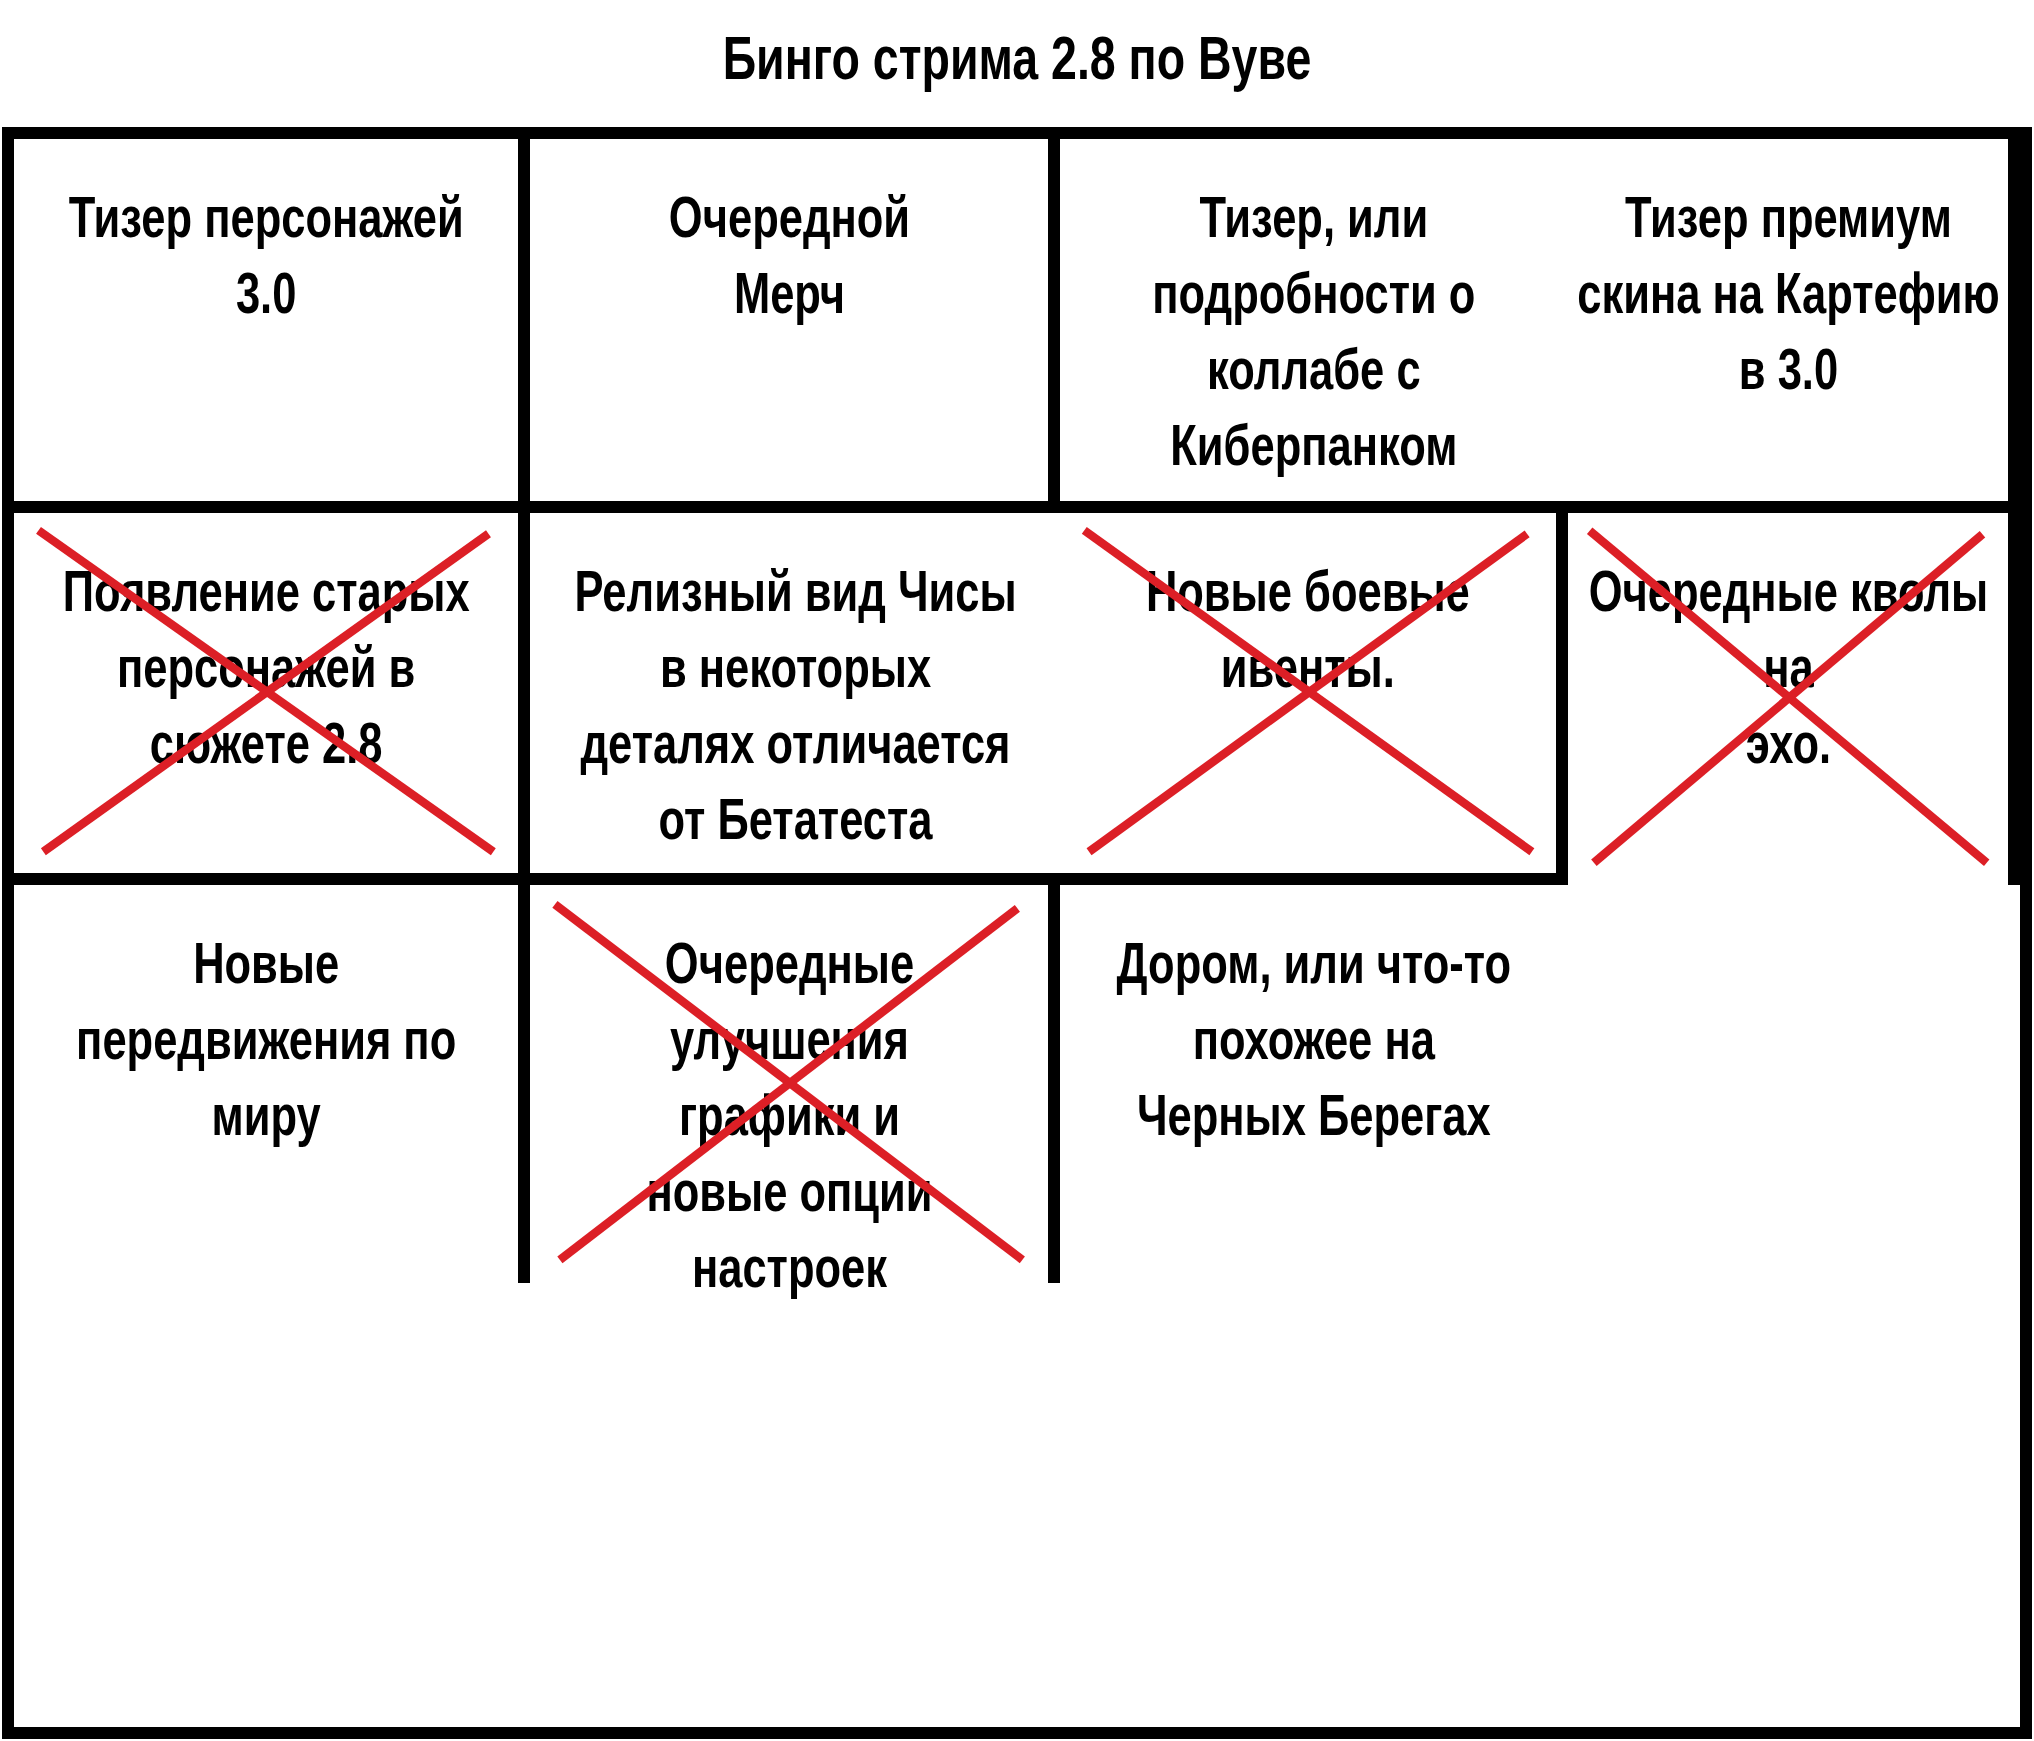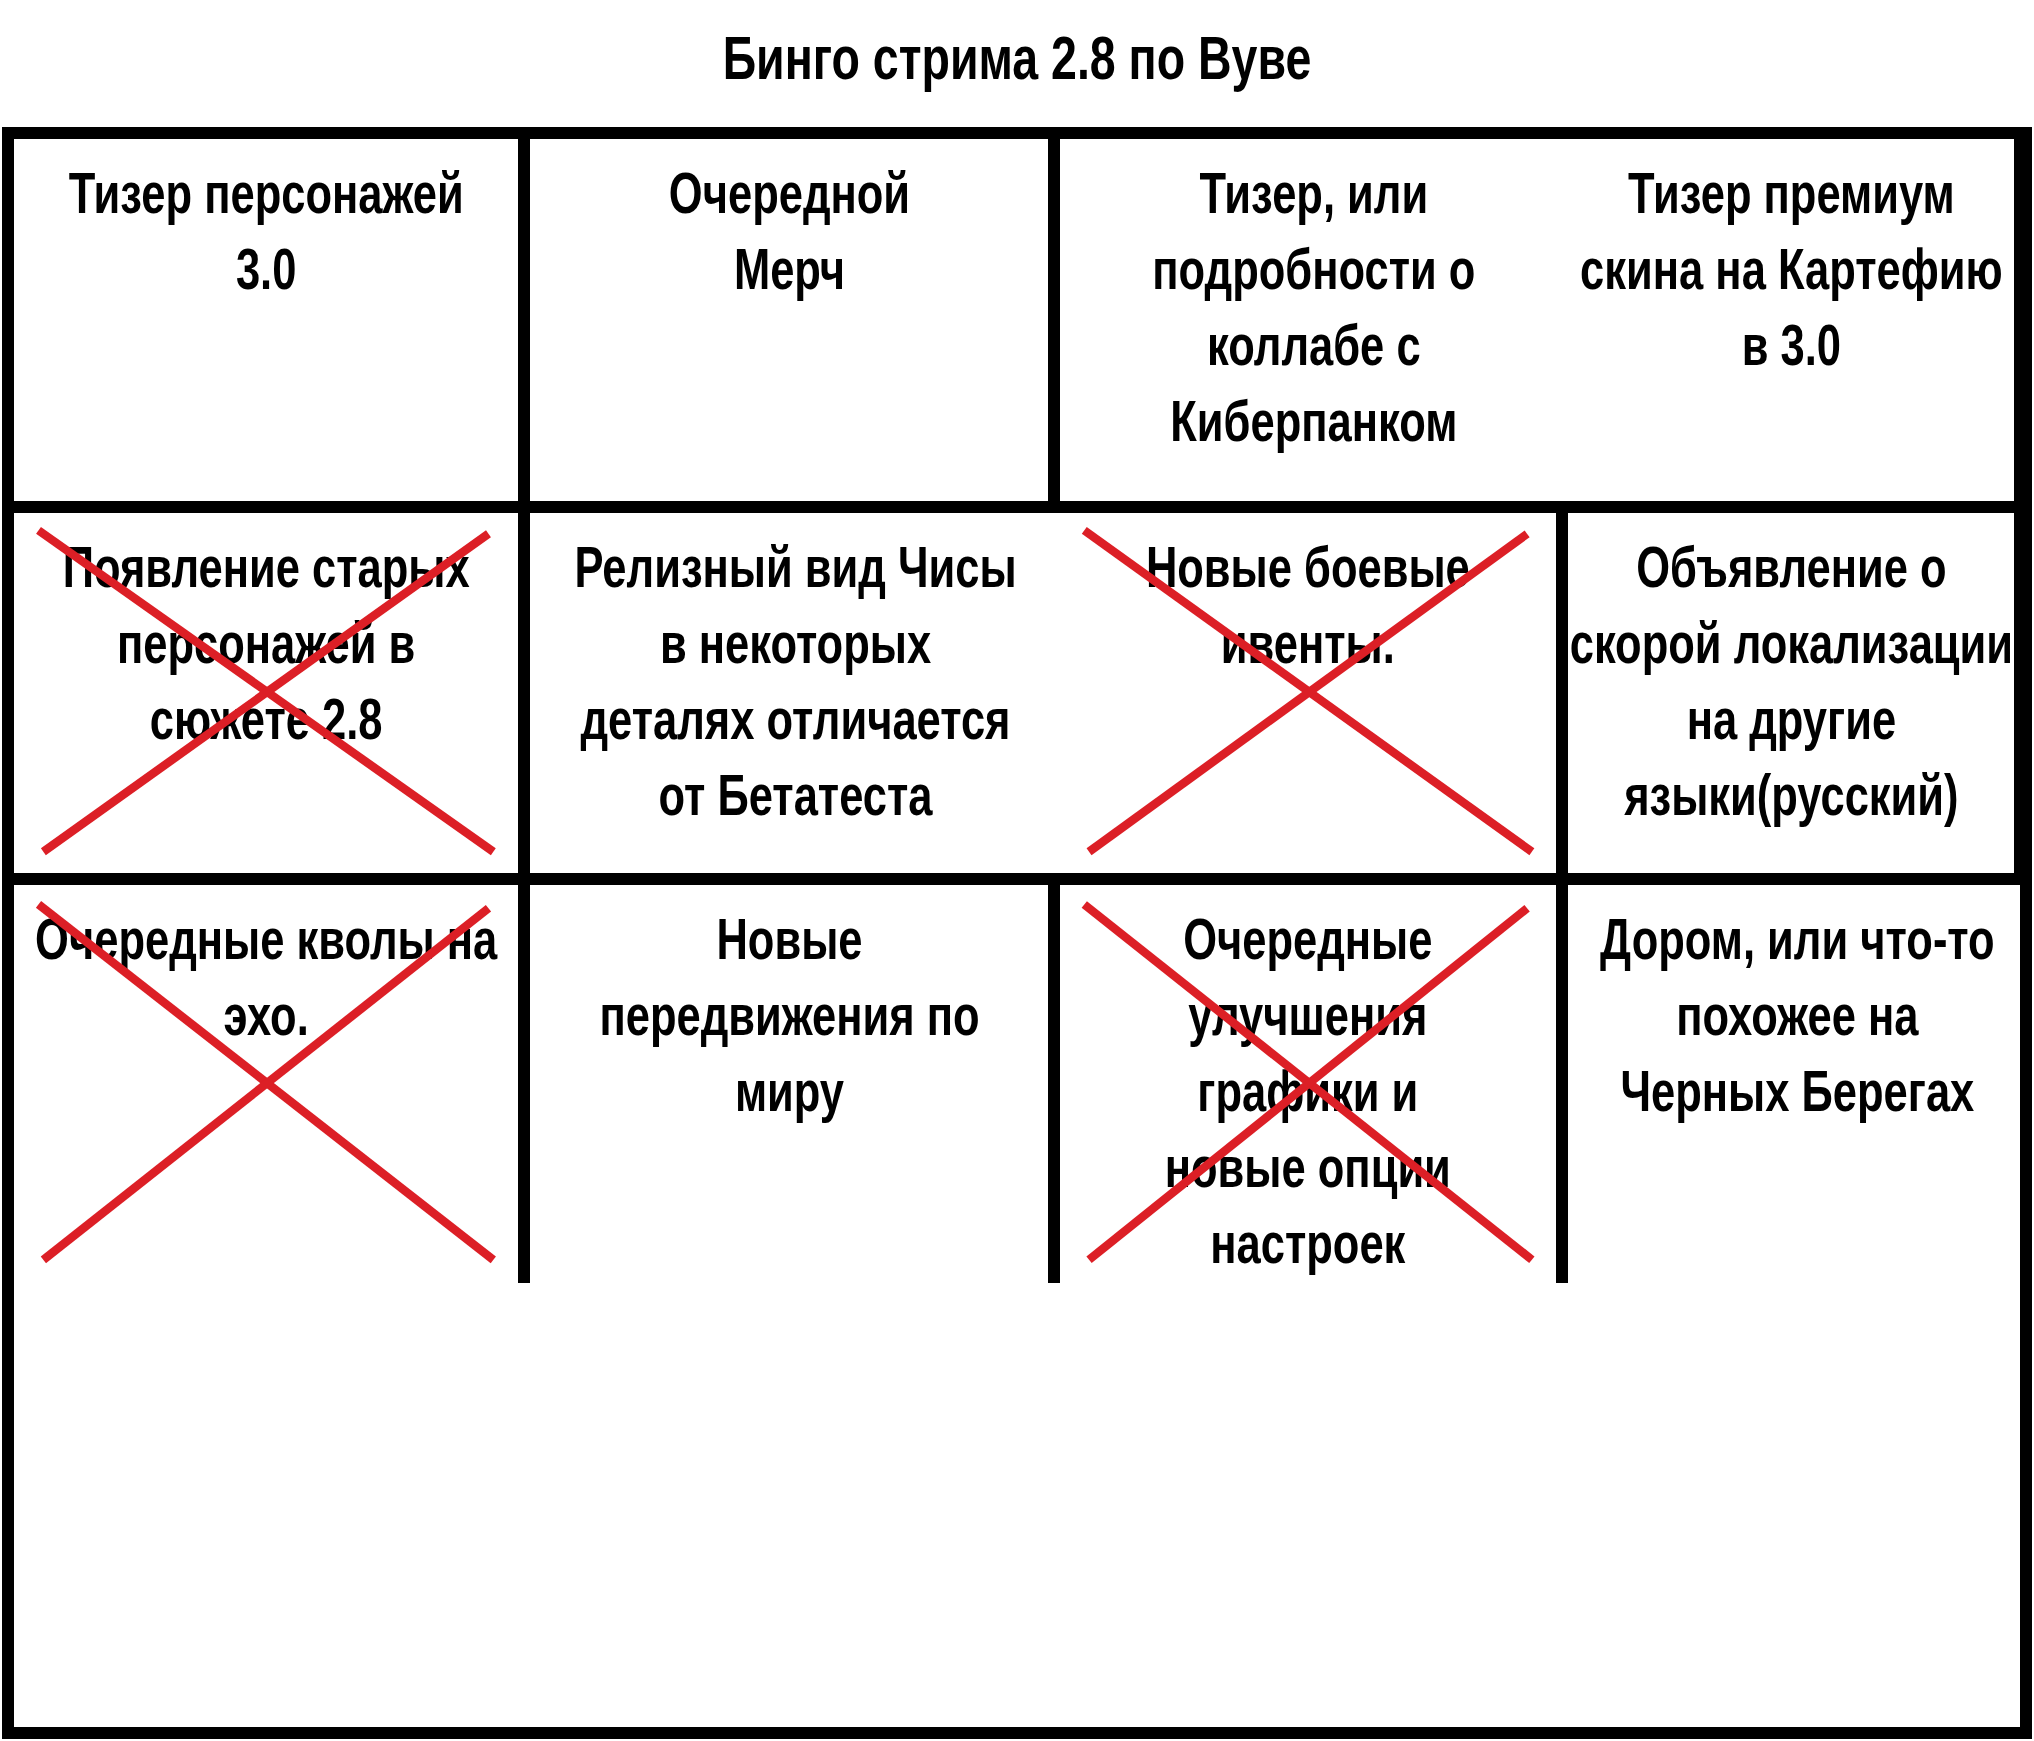--- a/index.html
+++ b/index.html
@@ -39,21 +39,21 @@
     box-sizing: border-box;
     border: 12px solid var(--line, #000000);
     background: var(--bg, #ffffff);
     display: grid;
     grid-template-columns: 516px 530px 508px 1fr;
     grid-template-rows: 374px 372px 398px 1fr;
   }
   .cell {
     position: relative;
     box-sizing: border-box;
-    padding-top: 16px;
+    padding-top: 40px;
     overflow: visible;
   }
   .cell.bR { border-right: 12px solid var(--line, #000000); }
   .cell.bB { border-bottom: 12px solid var(--line, #000000); }
   .cell-text {
     white-space: pre-line;
     text-align: center;
     font-weight: bold;
     font-size: 58px;
     line-height: 76px;
@@ -130,27 +130,20 @@
     </div>
 
     <div class="cell bR bB crossed">
       <div class="cell-text">Новые боевые
 ивенты.</div>
       <svg class="xmark" viewBox="0 0 100 100" preserveAspectRatio="none" aria-hidden="true">
           <line x1="3" y1="3" x2="97" y2="96"></line>
           <line x1="96" y1="4" x2="4" y2="96"></line>
         </svg>
     </div>
-    <div class="cell bR bB">
-      <div class="cell-text">Объявление о
-скорой локализации
-на другие
-языки(русский)</div>
-
-    </div>
 
     <div class="cell bR crossed">
       <div class="cell-text">Очередные кволы на
 эхо.</div>
       <svg class="xmark" viewBox="0 0 100 100" preserveAspectRatio="none" aria-hidden="true">
           <line x1="3" y1="3" x2="97" y2="96"></line>
           <line x1="96" y1="4" x2="4" y2="96"></line>
         </svg>
     </div>
     <div class="cell bR">

